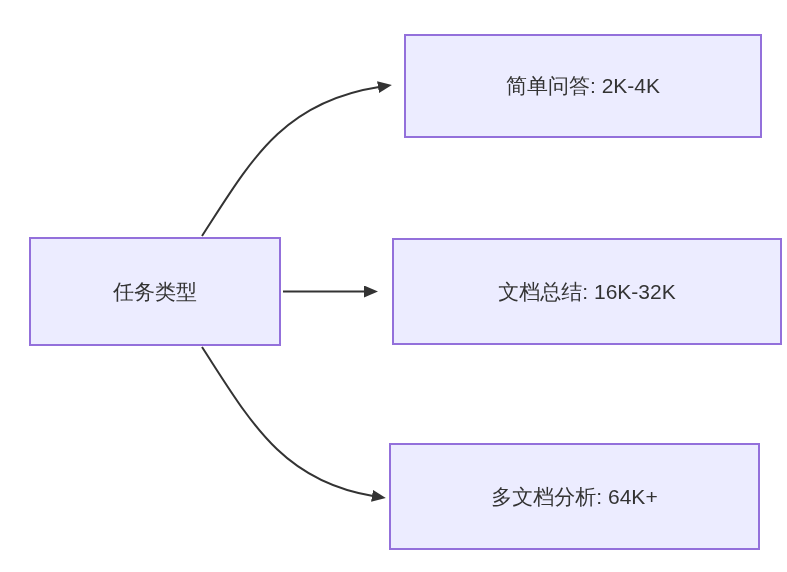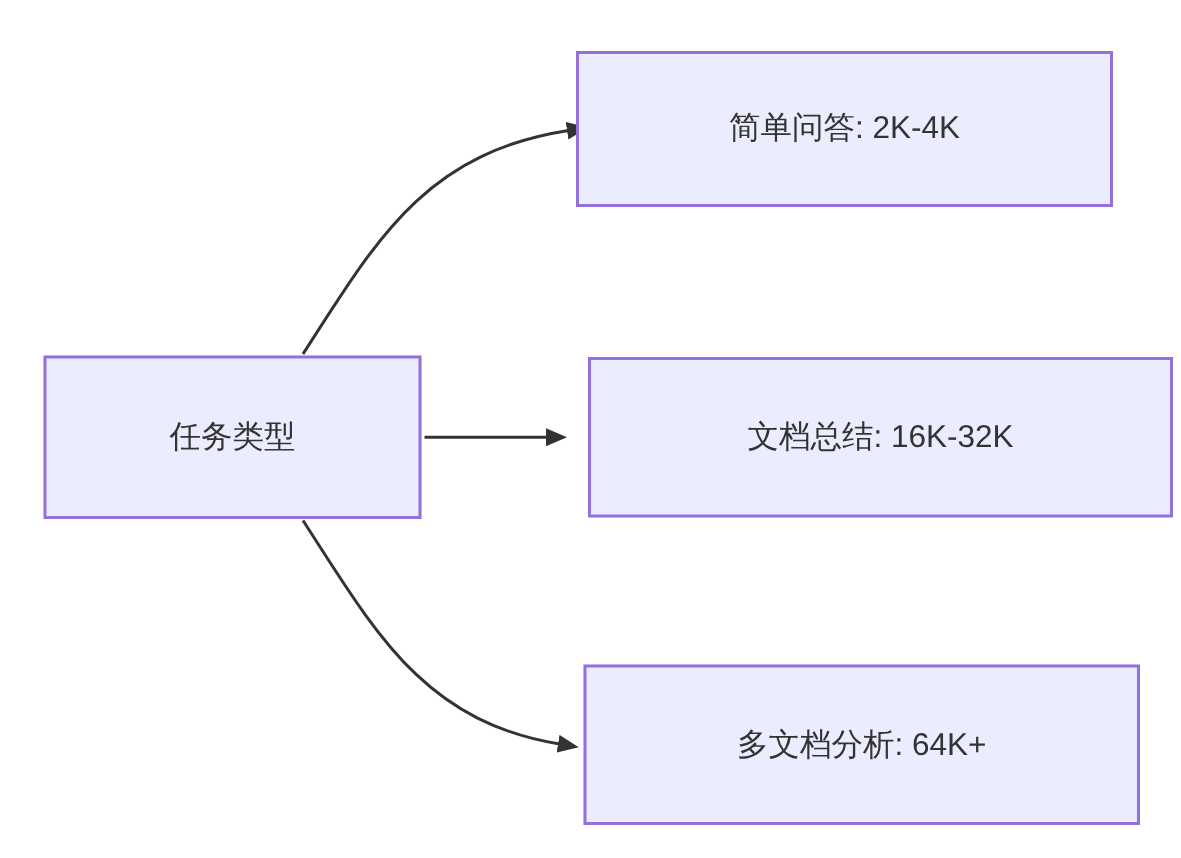--- a/index.html
+++ b/index.html
@@ -43,21 +43,21 @@
     justify-content: center;
     background: var(--node-fill);
     border: 2px solid var(--node-border);
     color: var(--text-color);
     font-size: 21px;
     line-height: 1.2;
     text-align: center;
     white-space: nowrap;
   }
   .node-root    { left: 29px;  top: 237px; width: 252px; height: 109px; }
-  .node-qa      { left: 384px; top: 34px;  width: 358px; height: 104px; }
+  .node-qa      { left: 404px; top: 34px;  width: 358px; height: 104px; }
   .node-summary { left: 380px; top: 238px; width: 390px; height: 107px; margin-left: 12px; }
   .node-multi   { left: 389px; top: 443px; width: 371px; height: 107px; text-align: center; }
 </style>
 </head>
 <body>
 
 <div class="canvas">
 
   <svg class="edges-layer" viewBox="0 0 787 572" xmlns="http://www.w3.org/2000/svg" aria-hidden="true">
     <defs>

